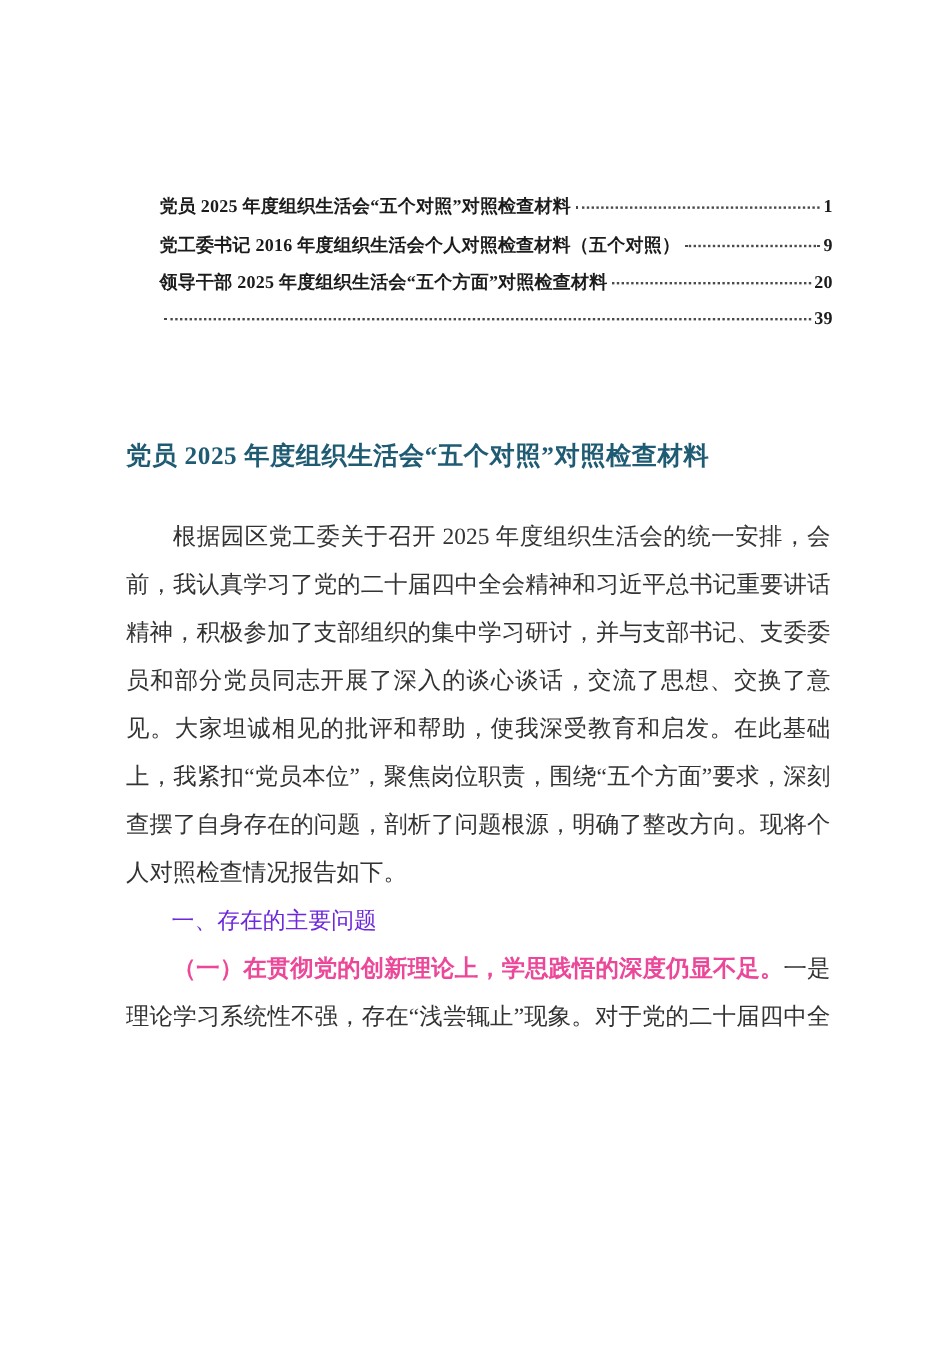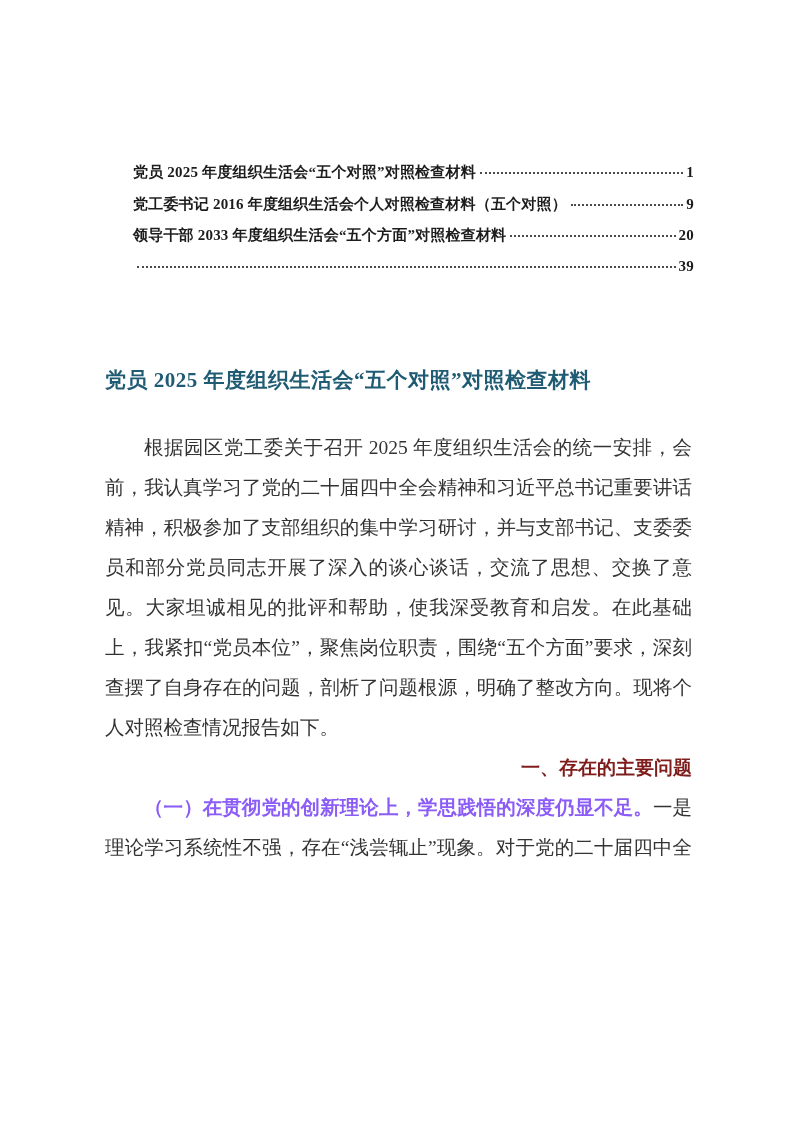--- a/index.html
+++ b/index.html
@@ -65,26 +65,26 @@
     line-height: 40px;
     text-align: justify;
     color: #333333;
   }
   .doc-body p { margin: 0; text-indent: 2em; }
   .section-heading {
     margin: 0;
     text-indent: 2em;
     font-size: 19px;
     line-height: 40px;
-    font-weight: bold;
-    color: #7f1d1d;
-    text-align: right;
+    font-weight: normal;
+    color: #6d28d9;
+    text-align: left;
     font-family: "Liberation Sans", "DejaVu Sans", sans-serif;
   }
-  .subsection-lead { font-weight: bold; color: #8b5cf6; }
+  .subsection-lead { font-weight: bold; color: #ec4899; }
 
   
   .page-footer {
     position: absolute;
     top: 1030px;
     right: 125px;
     font-size: 16px;
     line-height: 22px;
     color: #222222;
     white-space: nowrap;
@@ -102,21 +102,21 @@
       <span class="toc-title">党员 2025 年度组织生活会“五个对照”对照检查材料</span>
       <span class="toc-dots"></span>
       <span class="toc-page">1</span>
     </div>
     <div class="toc-item">
       <span class="toc-title">党工委书记 2016 年度组织生活会个人对照检查材料（五个对照）</span>
       <span class="toc-dots"></span>
       <span class="toc-page">9</span>
     </div>
     <div class="toc-item">
-      <span class="toc-title">领导干部 2033 年度组织生活会“五个方面”对照检查材料</span>
+      <span class="toc-title">领导干部 2025 年度组织生活会“五个方面”对照检查材料</span>
       <span class="toc-dots"></span>
       <span class="toc-page">20</span>
     </div>
     <div class="toc-item">
       <span class="toc-dots"></span>
       <span class="toc-page">39</span>
     </div>
   </div>
 
   <h1 class="doc-title">党员 2025 年度组织生活会“五个对照”对照检查材料</h1>

